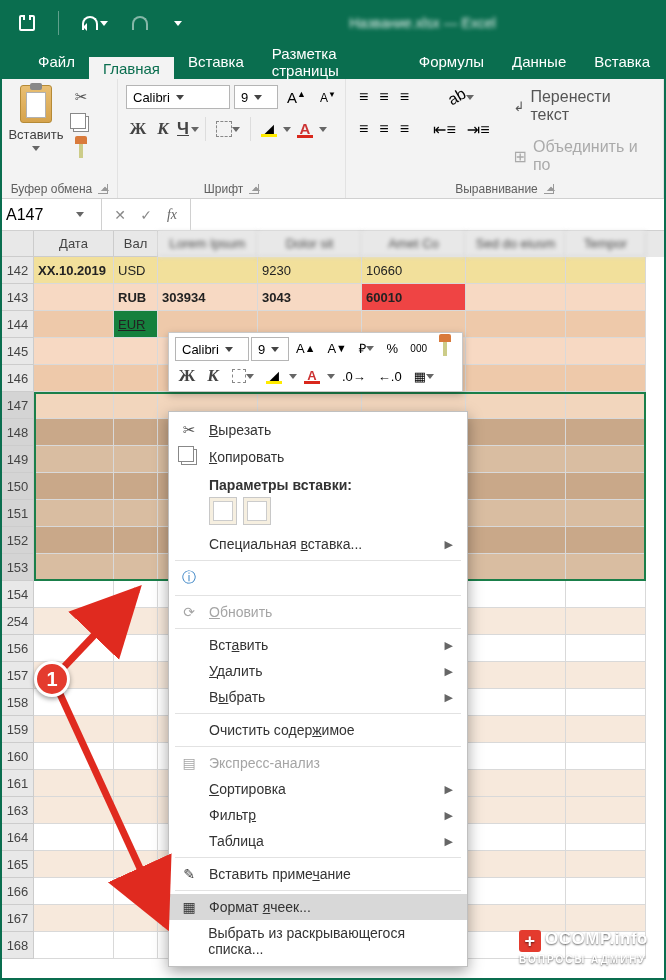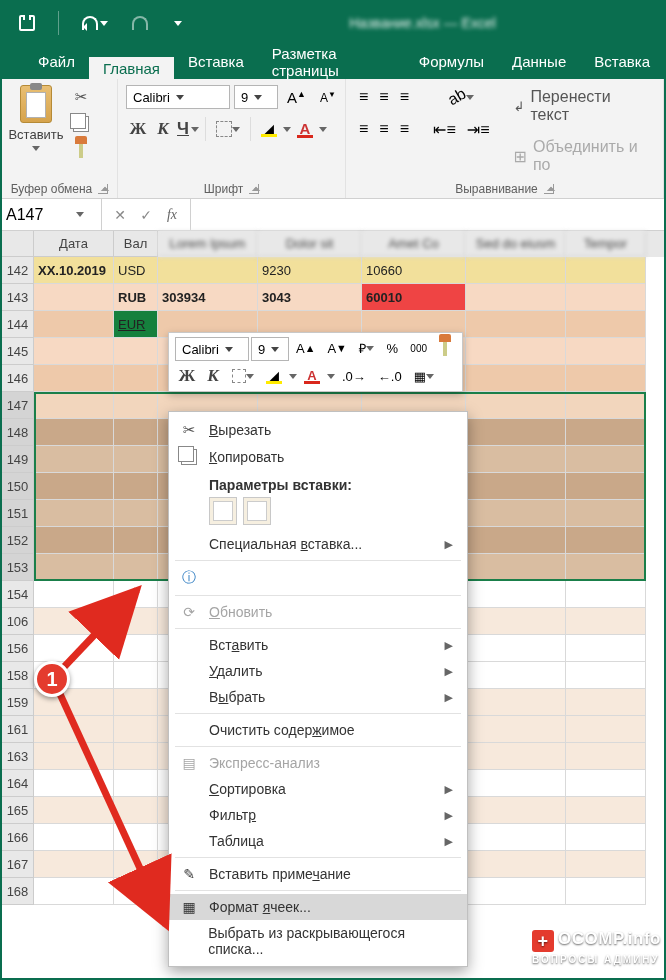--- a/index.html
+++ b/index.html
@@ -90,21 +90,21 @@
   .paste-opts { display:flex; gap:6px; padding:2px 14px 6px 40px;}
   .paste-opt { width:28px;height:28px;border:1px solid #c8c8c8;background:#f6efe0;display:flex;align-items:center;justify-content:center;position:relative;}
   .paste-opt:before{content:"";position:absolute;top:3px;left:3px;right:3px;bottom:3px;background:#fff;border:1px solid #ccc;}
 
   .u { text-decoration: underline; }
 
   
   .anno-badge { position:absolute; width:36px;height:36px;border-radius:50%;background:#e43b2e;border:3px solid #fff;box-shadow:0 2px 5px rgba(0,0,0,.4);display:flex;align-items:center;justify-content:center;color:#fff;font-weight:bold;font-size:20px;z-index:10;}
   .anno-arrows { position:absolute; z-index:9; pointer-events:none;}
 
-  .watermark { position:absolute; right:3px; bottom:12px; z-index:12; font-size:12px; font-weight:bold; color:#fff; text-shadow:0 1px 2px rgba(0,0,0,.6); letter-spacing:.5px; }
+  .watermark { position:absolute; right:16px; bottom:12px; z-index:12; font-size:12px; font-weight:bold; color:#fff; text-shadow:0 1px 2px rgba(0,0,0,.6); letter-spacing:.5px; }
   .watermark .plus{ display:inline-block;width:22px;height:22px;background:#e43b2e;color:#fff;text-align:center;line-height:22px;border-radius:3px;margin-right:4px;font-size:18px;vertical-align:middle;}
   .watermark .line1{ font-size:17px;}
   .watermark .line2{ font-size:10px; letter-spacing:2px;}
 </style>
 </head>
 <body>
 
 <div class="titlebar">
   <div class="qat">
     <span class="btn">
@@ -421,58 +421,78 @@
         <div class="rowhdr">154</div>
         <div class="cell" style="width: 80px; background: rgb(255, 255, 255);"></div>
         <div class="cell" style="width: 44px; background: rgb(255, 255, 255);"></div>
         <div class="cell" style="width: 100px; background: rgb(255, 255, 255);"></div>
         <div class="cell" style="width: 104px; background: rgb(255, 255, 255);"></div>
         <div class="cell" style="width: 104px; background: rgb(255, 255, 255);"></div>
         <div class="cell" style="width: 100px; background: rgb(255, 255, 255);"></div>
         <div class="cell" style="width: 80px; background: rgb(255, 255, 255);"></div>
       </div>
       <div class="row">
-        <div class="rowhdr">106</div>
+        <div class="rowhdr">254</div>
         <div class="cell" style="width: 80px; background: rgb(247, 233, 220);"></div>
         <div class="cell" style="width: 44px; background: rgb(247, 233, 220);"></div>
         <div class="cell" style="width: 100px; background: rgb(247, 233, 220);"></div>
         <div class="cell" style="width: 104px; background: rgb(247, 233, 220);"></div>
         <div class="cell" style="width: 104px; background: rgb(247, 233, 220);"></div>
         <div class="cell" style="width: 100px; background: rgb(247, 233, 220);"></div>
         <div class="cell" style="width: 80px; background: rgb(247, 233, 220);"></div>
       </div>
       <div class="row">
         <div class="rowhdr">156</div>
         <div class="cell" style="width: 80px; background: rgb(255, 255, 255);"></div>
         <div class="cell" style="width: 44px; background: rgb(255, 255, 255);"></div>
         <div class="cell" style="width: 100px; background: rgb(255, 255, 255);"></div>
         <div class="cell" style="width: 104px; background: rgb(255, 255, 255);"></div>
         <div class="cell" style="width: 104px; background: rgb(255, 255, 255);"></div>
         <div class="cell" style="width: 100px; background: rgb(255, 255, 255);"></div>
         <div class="cell" style="width: 80px; background: rgb(255, 255, 255);"></div>
       </div>
       <div class="row">
+        <div class="rowhdr">157</div>
+        <div class="cell" style="width: 80px; background: rgb(247, 233, 220);"></div>
+        <div class="cell" style="width: 44px; background: rgb(247, 233, 220);"></div>
+        <div class="cell" style="width: 100px; background: rgb(247, 233, 220);"></div>
+        <div class="cell" style="width: 104px; background: rgb(247, 233, 220);"></div>
+        <div class="cell" style="width: 104px; background: rgb(247, 233, 220);"></div>
+        <div class="cell" style="width: 100px; background: rgb(247, 233, 220);"></div>
+        <div class="cell" style="width: 80px; background: rgb(247, 233, 220);"></div>
+      </div>
+      <div class="row">
         <div class="rowhdr">158</div>
         <div class="cell" style="width: 80px; background: rgb(255, 255, 255);"></div>
         <div class="cell" style="width: 44px; background: rgb(255, 255, 255);"></div>
         <div class="cell" style="width: 100px; background: rgb(255, 255, 255);"></div>
         <div class="cell" style="width: 104px; background: rgb(255, 255, 255);"></div>
         <div class="cell" style="width: 104px; background: rgb(255, 255, 255);"></div>
         <div class="cell" style="width: 100px; background: rgb(255, 255, 255);"></div>
         <div class="cell" style="width: 80px; background: rgb(255, 255, 255);"></div>
       </div>
       <div class="row">
         <div class="rowhdr">159</div>
         <div class="cell" style="width: 80px; background: rgb(247, 233, 220);"></div>
         <div class="cell" style="width: 44px; background: rgb(247, 233, 220);"></div>
         <div class="cell" style="width: 100px; background: rgb(247, 233, 220);"></div>
         <div class="cell" style="width: 104px; background: rgb(247, 233, 220);"></div>
         <div class="cell" style="width: 104px; background: rgb(247, 233, 220);"></div>
         <div class="cell" style="width: 100px; background: rgb(247, 233, 220);"></div>
         <div class="cell" style="width: 80px; background: rgb(247, 233, 220);"></div>
+      </div>
+      <div class="row">
+        <div class="rowhdr">160</div>
+        <div class="cell" style="width: 80px; background: rgb(255, 255, 255);"></div>
+        <div class="cell" style="width: 44px; background: rgb(255, 255, 255);"></div>
+        <div class="cell" style="width: 100px; background: rgb(255, 255, 255);"></div>
+        <div class="cell" style="width: 104px; background: rgb(255, 255, 255);"></div>
+        <div class="cell" style="width: 104px; background: rgb(255, 255, 255);"></div>
+        <div class="cell" style="width: 100px; background: rgb(255, 255, 255);"></div>
+        <div class="cell" style="width: 80px; background: rgb(255, 255, 255);"></div>
       </div>
       <div class="row">
         <div class="rowhdr">161</div>
         <div class="cell" style="width: 80px; background: rgb(247, 233, 220);"></div>
         <div class="cell" style="width: 44px; background: rgb(247, 233, 220);"></div>
         <div class="cell" style="width: 100px; background: rgb(247, 233, 220);"></div>
         <div class="cell" style="width: 104px; background: rgb(247, 233, 220);"></div>
         <div class="cell" style="width: 104px; background: rgb(247, 233, 220);"></div>
         <div class="cell" style="width: 100px; background: rgb(247, 233, 220);"></div>
         <div class="cell" style="width: 80px; background: rgb(247, 233, 220);"></div>

